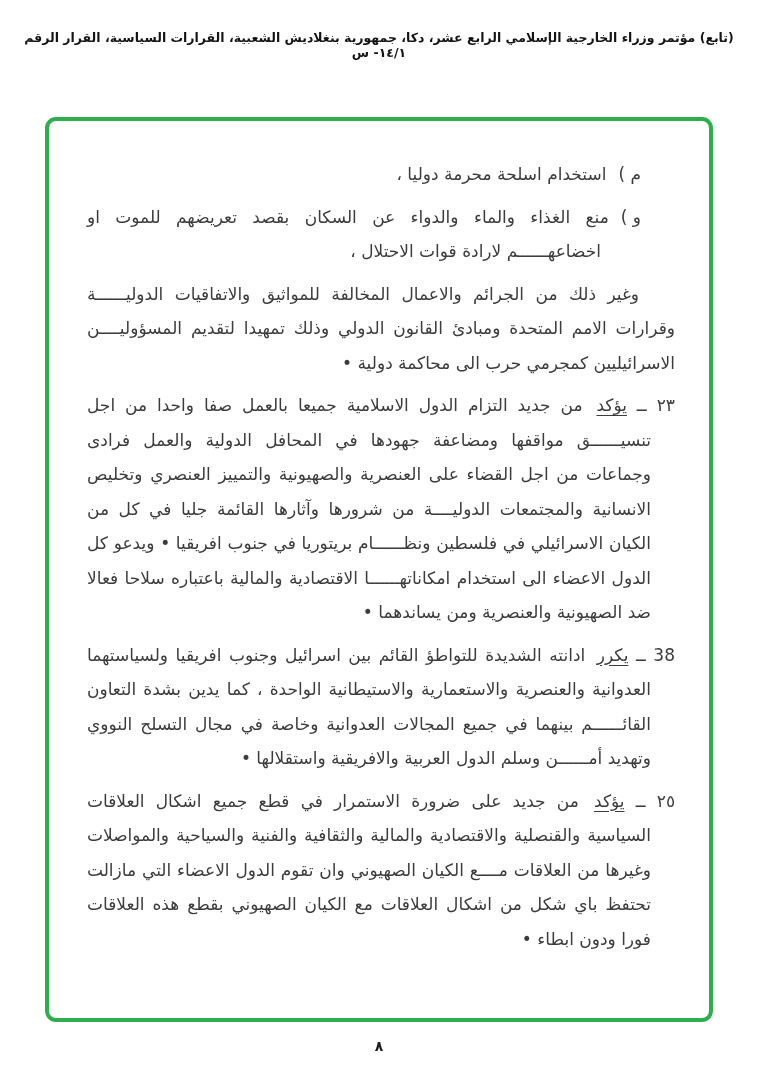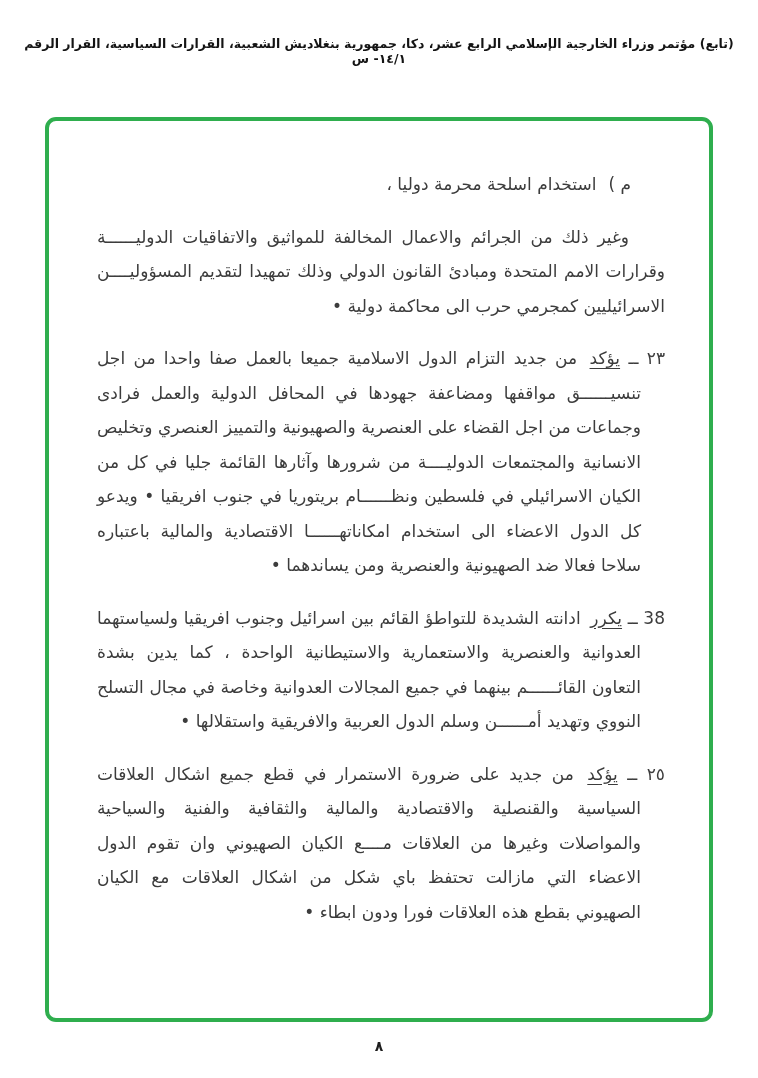--- a/index.html
+++ b/index.html
@@ -11,21 +11,21 @@
   }
   .page {
     position: relative;
     width: 758px; height: 1078px;
     background: #ffffff;
     overflow: hidden;
   }
   
   .doc-header {
     position: absolute;
-    top: 36px; left: 18px; right: 18px;
+    top: 30px; left: 18px; right: 18px;
     text-align: center;
     color: #141414;
     direction: rtl;
   }
   .h1 { font-size: 12.5px; font-weight: bold; letter-spacing: .2px; }
   .h2 { font-size: 10.5px; font-weight: bold; margin-top: 10px; color: #1c1c1c; }
 
   
   .green-box {
     position: absolute;
@@ -34,21 +34,21 @@
     border: 4px solid #2fae4e;
     border-radius: 11px;
     padding: 28px 26px 16px 30px;
     direction: rtl;
     color: #3c3c3c;
     font-size: 17px;
     line-height: 34.5px;
     text-align: justify;
     font-family: "DejaVu Sans", sans-serif;
   }
-  .green-box p { margin: 18px; }
+  .green-box p { margin: 8px; }
 
   
   .sub { padding-right: 74px; text-indent: -40px; }
   .marker { padding-left: 12px; display: inline-block; text-indent: 0; }
 
   
   .opening { text-indent: 36px; }
 
   
   .item { padding-right: 24px; text-indent: -24px; }
@@ -75,20 +75,21 @@
 <div class="page">
 
   <div class="doc-header">
     <div class="h1">(تابع) مؤتمر وزراء الخارجية الإسلامي الرابع عشر، دكا، جمهورية بنغلاديش الشعبية، القرارات السياسية، القرار الرقم ١٤/١- س</div>
   </div>
 
   <div class="green-box" style="border-color: rgb(47, 174, 78); color: rgb(60, 60, 60);">
 
     <p class="sub"><span class="marker">م )</span><span>استخدام اسلحة محرمة دوليا ،</span></p>
 
+    <p class="sub"><span class="marker">و )</span><span>منع الغذاء والماء والدواء عن السكان بقصد تعريضهم للموت او اخضاعهــــــم لارادة قوات الاحتلال ،</span></p>
 
     <p class="opening">وغير ذلك من الجرائم والاعمال المخالفة للمواثيق والاتفاقيات الدوليــــــة وقرارات الامم المتحدة ومبادئ القانون الدولي وذلك تمهيدا لتقديم المسؤوليــــن الاسرائيليين كمجرمي حرب الى محاكمة دولية •</p>
 
 
 
     <p class="item"><span class="num">٢٣ ــ</span> <span class="lead">يؤكد</span> <span>من جديد التزام الدول الاسلامية جميعا بالعمل صفا واحدا من اجل تنسيــــــق مواقفها ومضاعفة جهودها في المحافل الدولية والعمل فرادى وجماعات من اجل القضاء على العنصرية والصهيونية والتمييز العنصري وتخليص الانسانية والمجتمعات الدوليــــة من شرورها وآثارها القائمة جليا في كل من الكيان الاسرائيلي في فلسطين ونظــــــام بريتوريا في جنوب افريقيا • ويدعو كل الدول الاعضاء الى استخدام امكاناتهــــــا الاقتصادية والمالية باعتباره سلاحا فعالا ضد الصهيونية والعنصرية ومن يساندهما •</span></p>
 
     <p class="item"><span class="num">38 ــ</span> <span class="lead">يكرر</span> <span>ادانته الشديدة للتواطؤ القائم بين اسرائيل وجنوب افريقيا ولسياستهما العدوانية والعنصرية والاستعمارية والاستيطانية الواحدة ، كما يدين بشدة التعاون القائــــــم بينهما في جميع المجالات العدوانية وخاصة في مجال التسلح النووي وتهديد أمــــــن وسلم الدول العربية والافريقية واستقلالها •</span></p>
 
     <p class="item"><span class="num">٢٥ ــ</span> <span class="lead">يؤكد</span> <span>من جديد على ضرورة الاستمرار في قطع جميع اشكال العلاقات السياسية والقنصلية والاقتصادية والمالية والثقافية والفنية والسياحية والمواصلات وغيرها من العلاقات مــــع الكيان الصهيوني وان تقوم الدول الاعضاء التي مازالت تحتفظ باي شكل من اشكال العلاقات مع الكيان الصهيوني بقطع هذه العلاقات فورا ودون ابطاء •</span></p>

